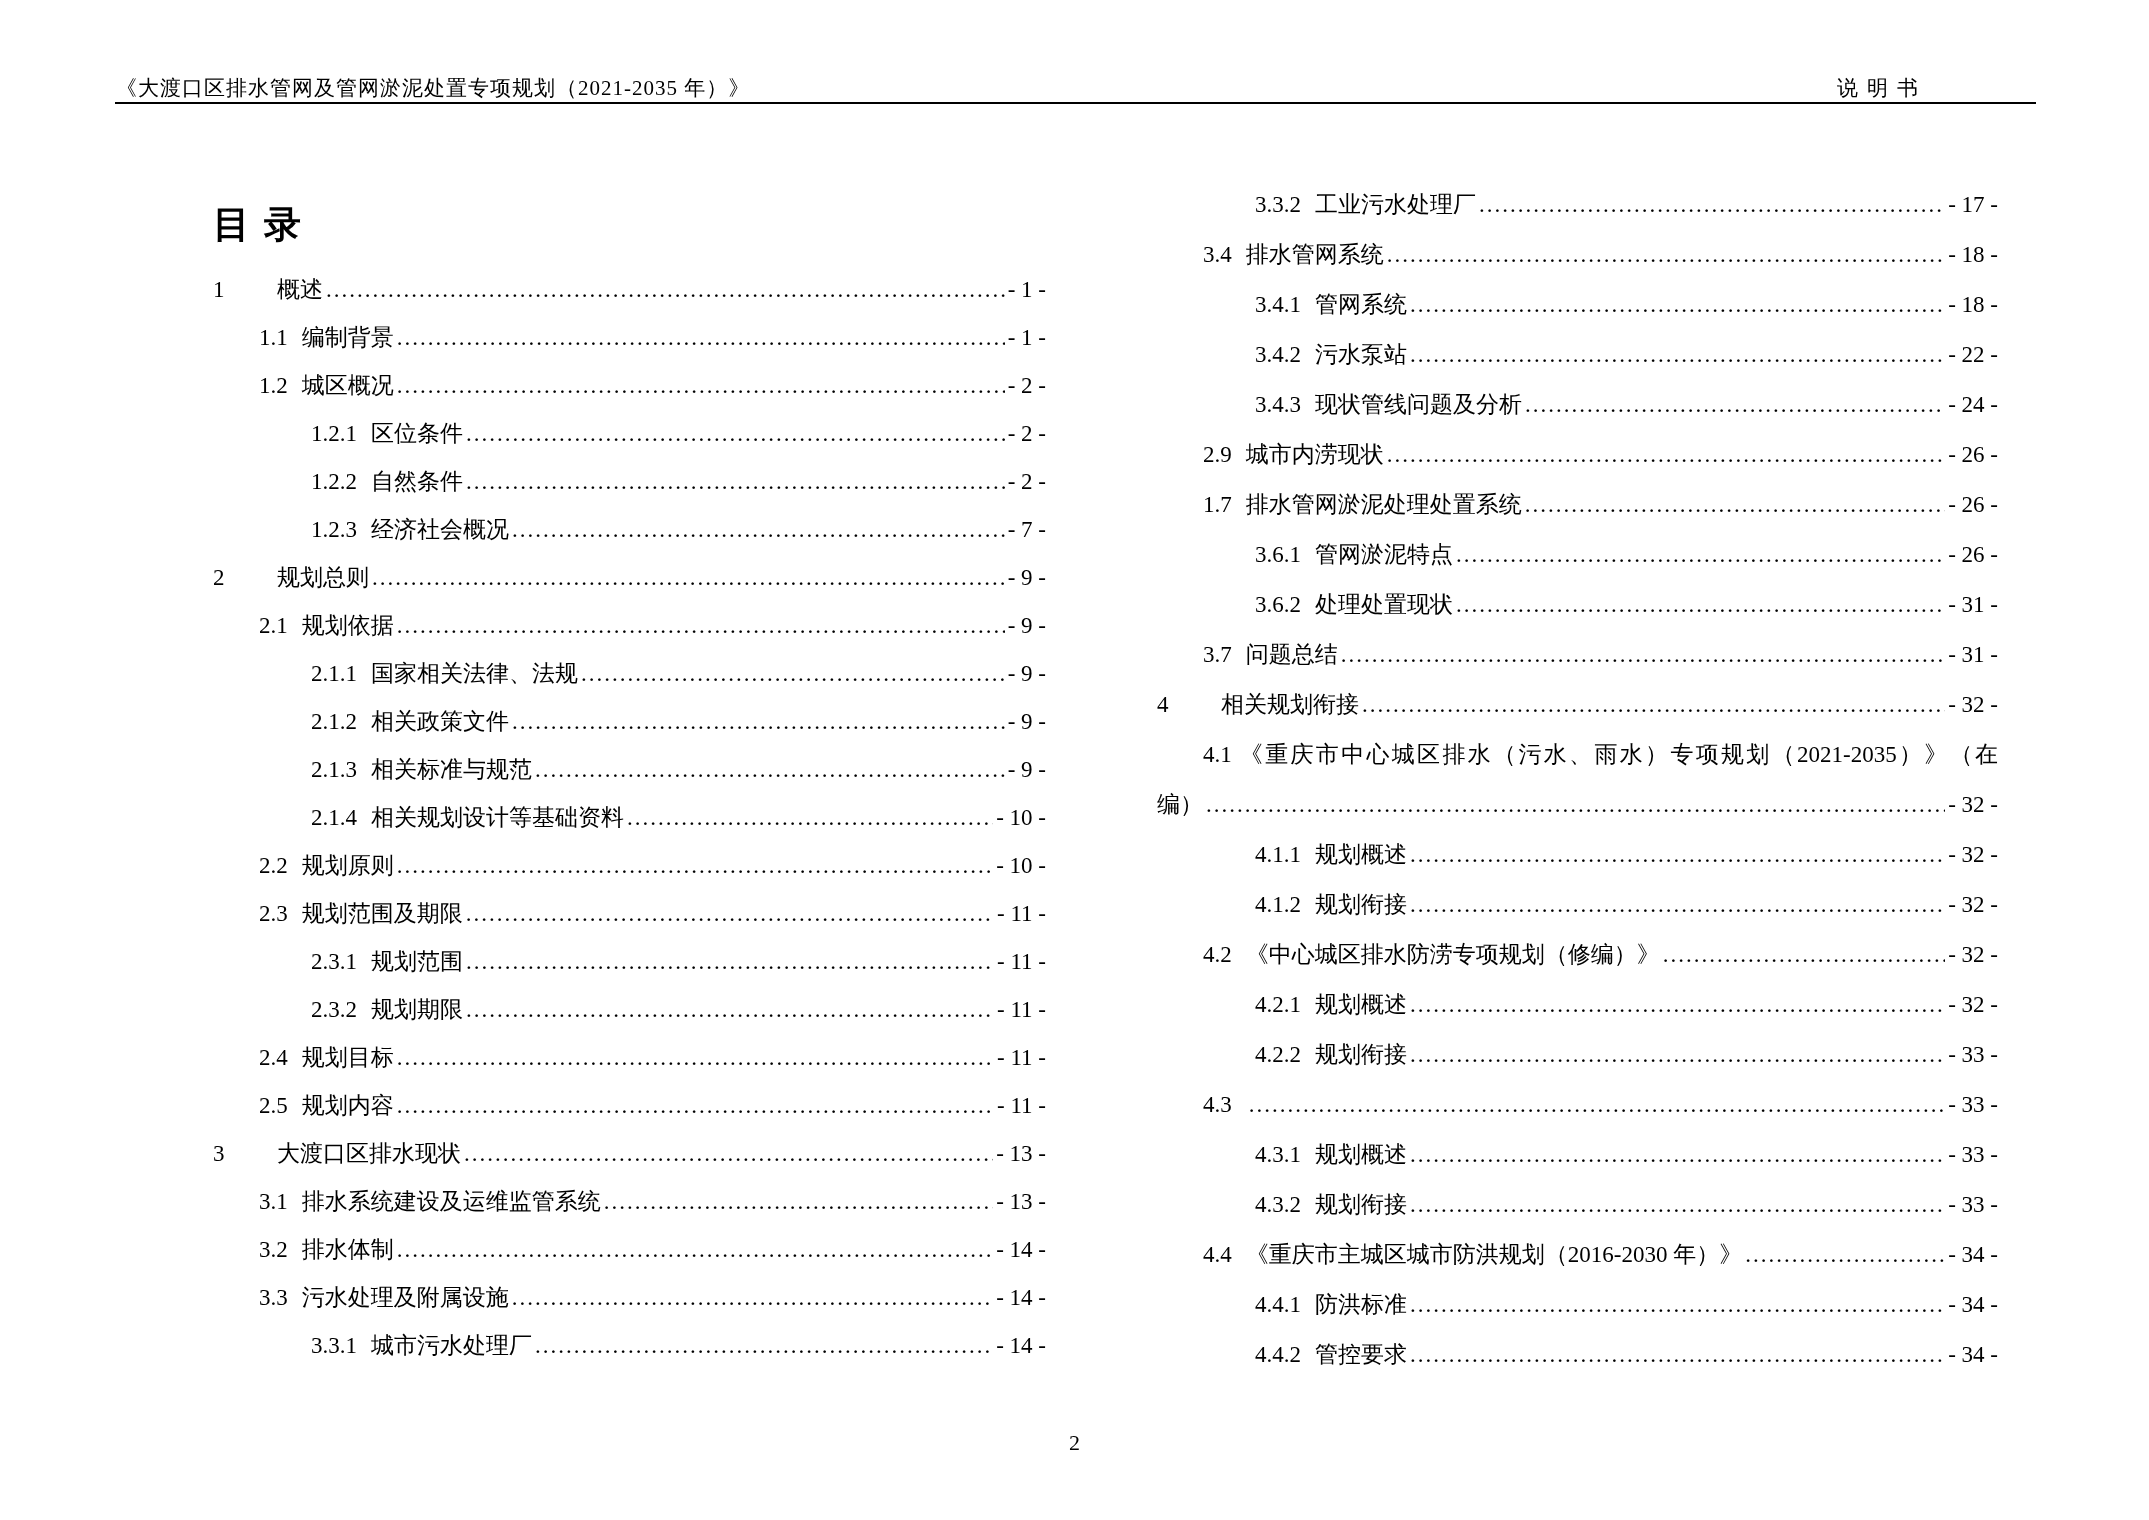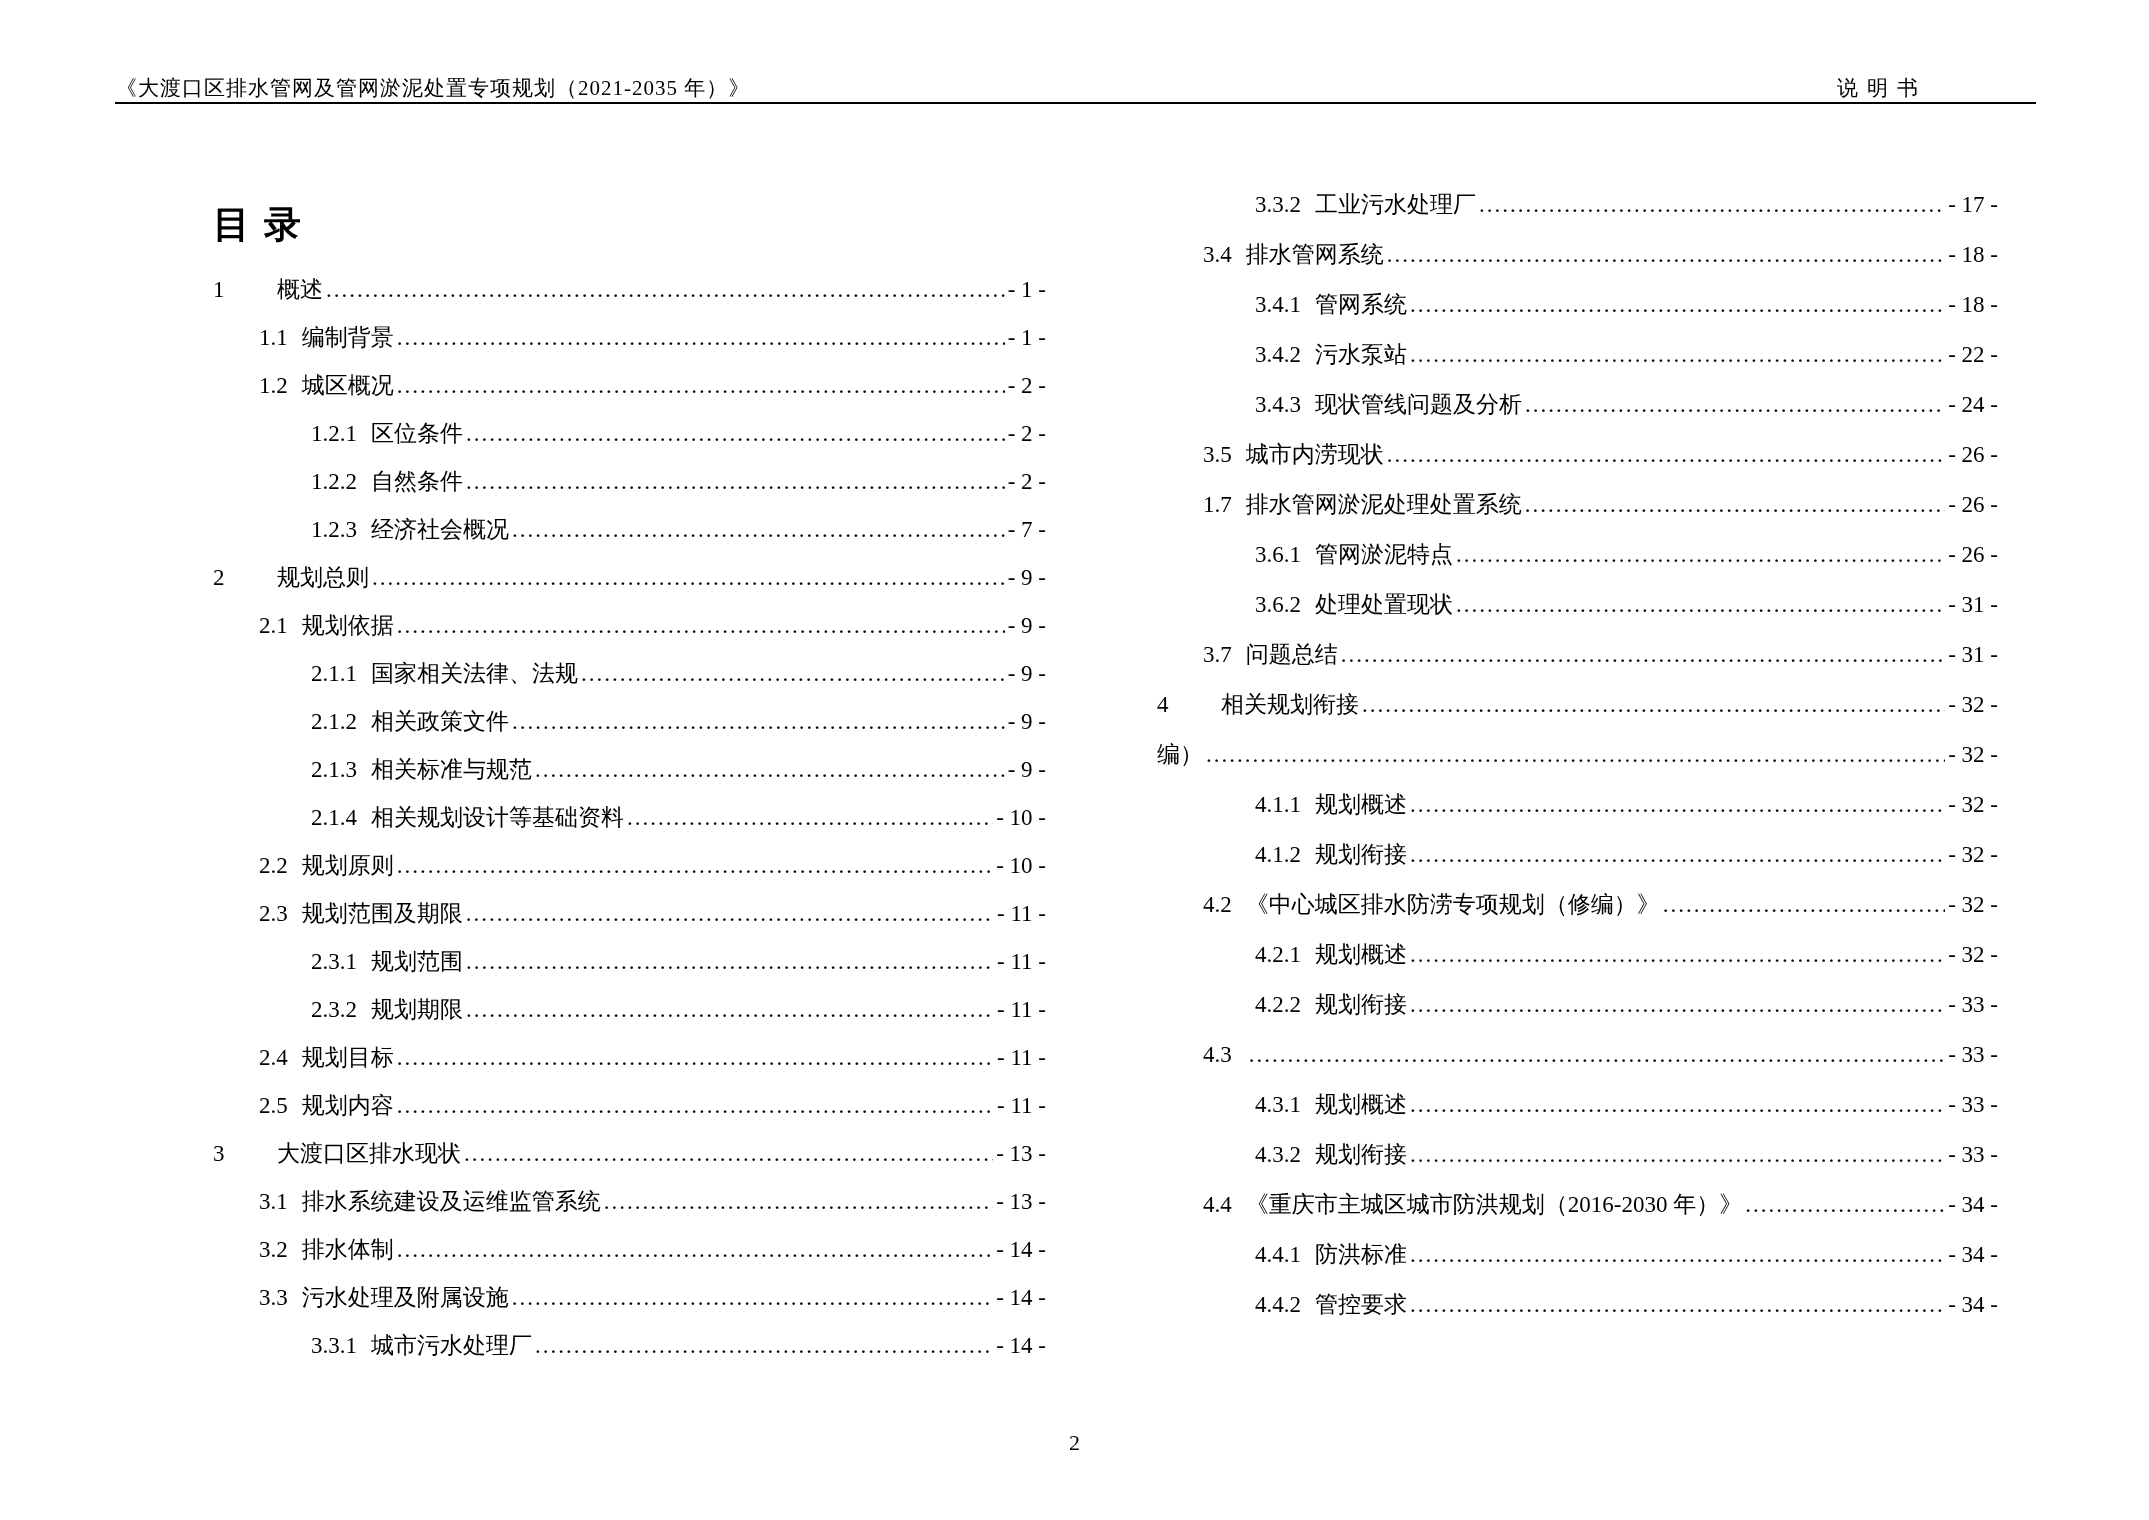--- a/index.html
+++ b/index.html
@@ -285,21 +285,21 @@
         <span class="dots">............................................................................................................................................................................................................................</span>
         <span class="pageno">- 22 -</span>
       </div>
       <div class="toc-row lv-3">
         <span class="num">3.4.3</span>
         <span class="entry-title">现状管线问题及分析</span>
         <span class="dots">............................................................................................................................................................................................................................</span>
         <span class="pageno">- 24 -</span>
       </div>
       <div class="toc-row lv-2">
-        <span class="num">3.5</span>
+        <span class="num">2.9</span>
         <span class="entry-title">城市内涝现状</span>
         <span class="dots">............................................................................................................................................................................................................................</span>
         <span class="pageno">- 26 -</span>
       </div>
       <div class="toc-row lv-2">
         <span class="num">1.7</span>
         <span class="entry-title">排水管网淤泥处理处置系统</span>
         <span class="dots">............................................................................................................................................................................................................................</span>
         <span class="pageno">- 26 -</span>
       </div>
@@ -320,20 +320,21 @@
         <span class="entry-title">问题总结</span>
         <span class="dots">............................................................................................................................................................................................................................</span>
         <span class="pageno">- 31 -</span>
       </div>
       <div class="toc-row lv-1">
         <span class="num">4</span>
         <span class="entry-title">相关规划衔接</span>
         <span class="dots">............................................................................................................................................................................................................................</span>
         <span class="pageno">- 32 -</span>
       </div>
+      <div class="toc-row lv-2 justify">4.1  《重庆市中心城区排水（污水、雨水）专项规划（2021-2035）》（在</div>
       <div class="toc-row lv-cont">
         <span class="entry-title">编）</span>
         <span class="dots">............................................................................................................................................................................................................................</span>
         <span class="pageno">- 32 -</span>
       </div>
       <div class="toc-row lv-3">
         <span class="num">4.1.1</span>
         <span class="entry-title">规划概述</span>
         <span class="dots">............................................................................................................................................................................................................................</span>
         <span class="pageno">- 32 -</span>

